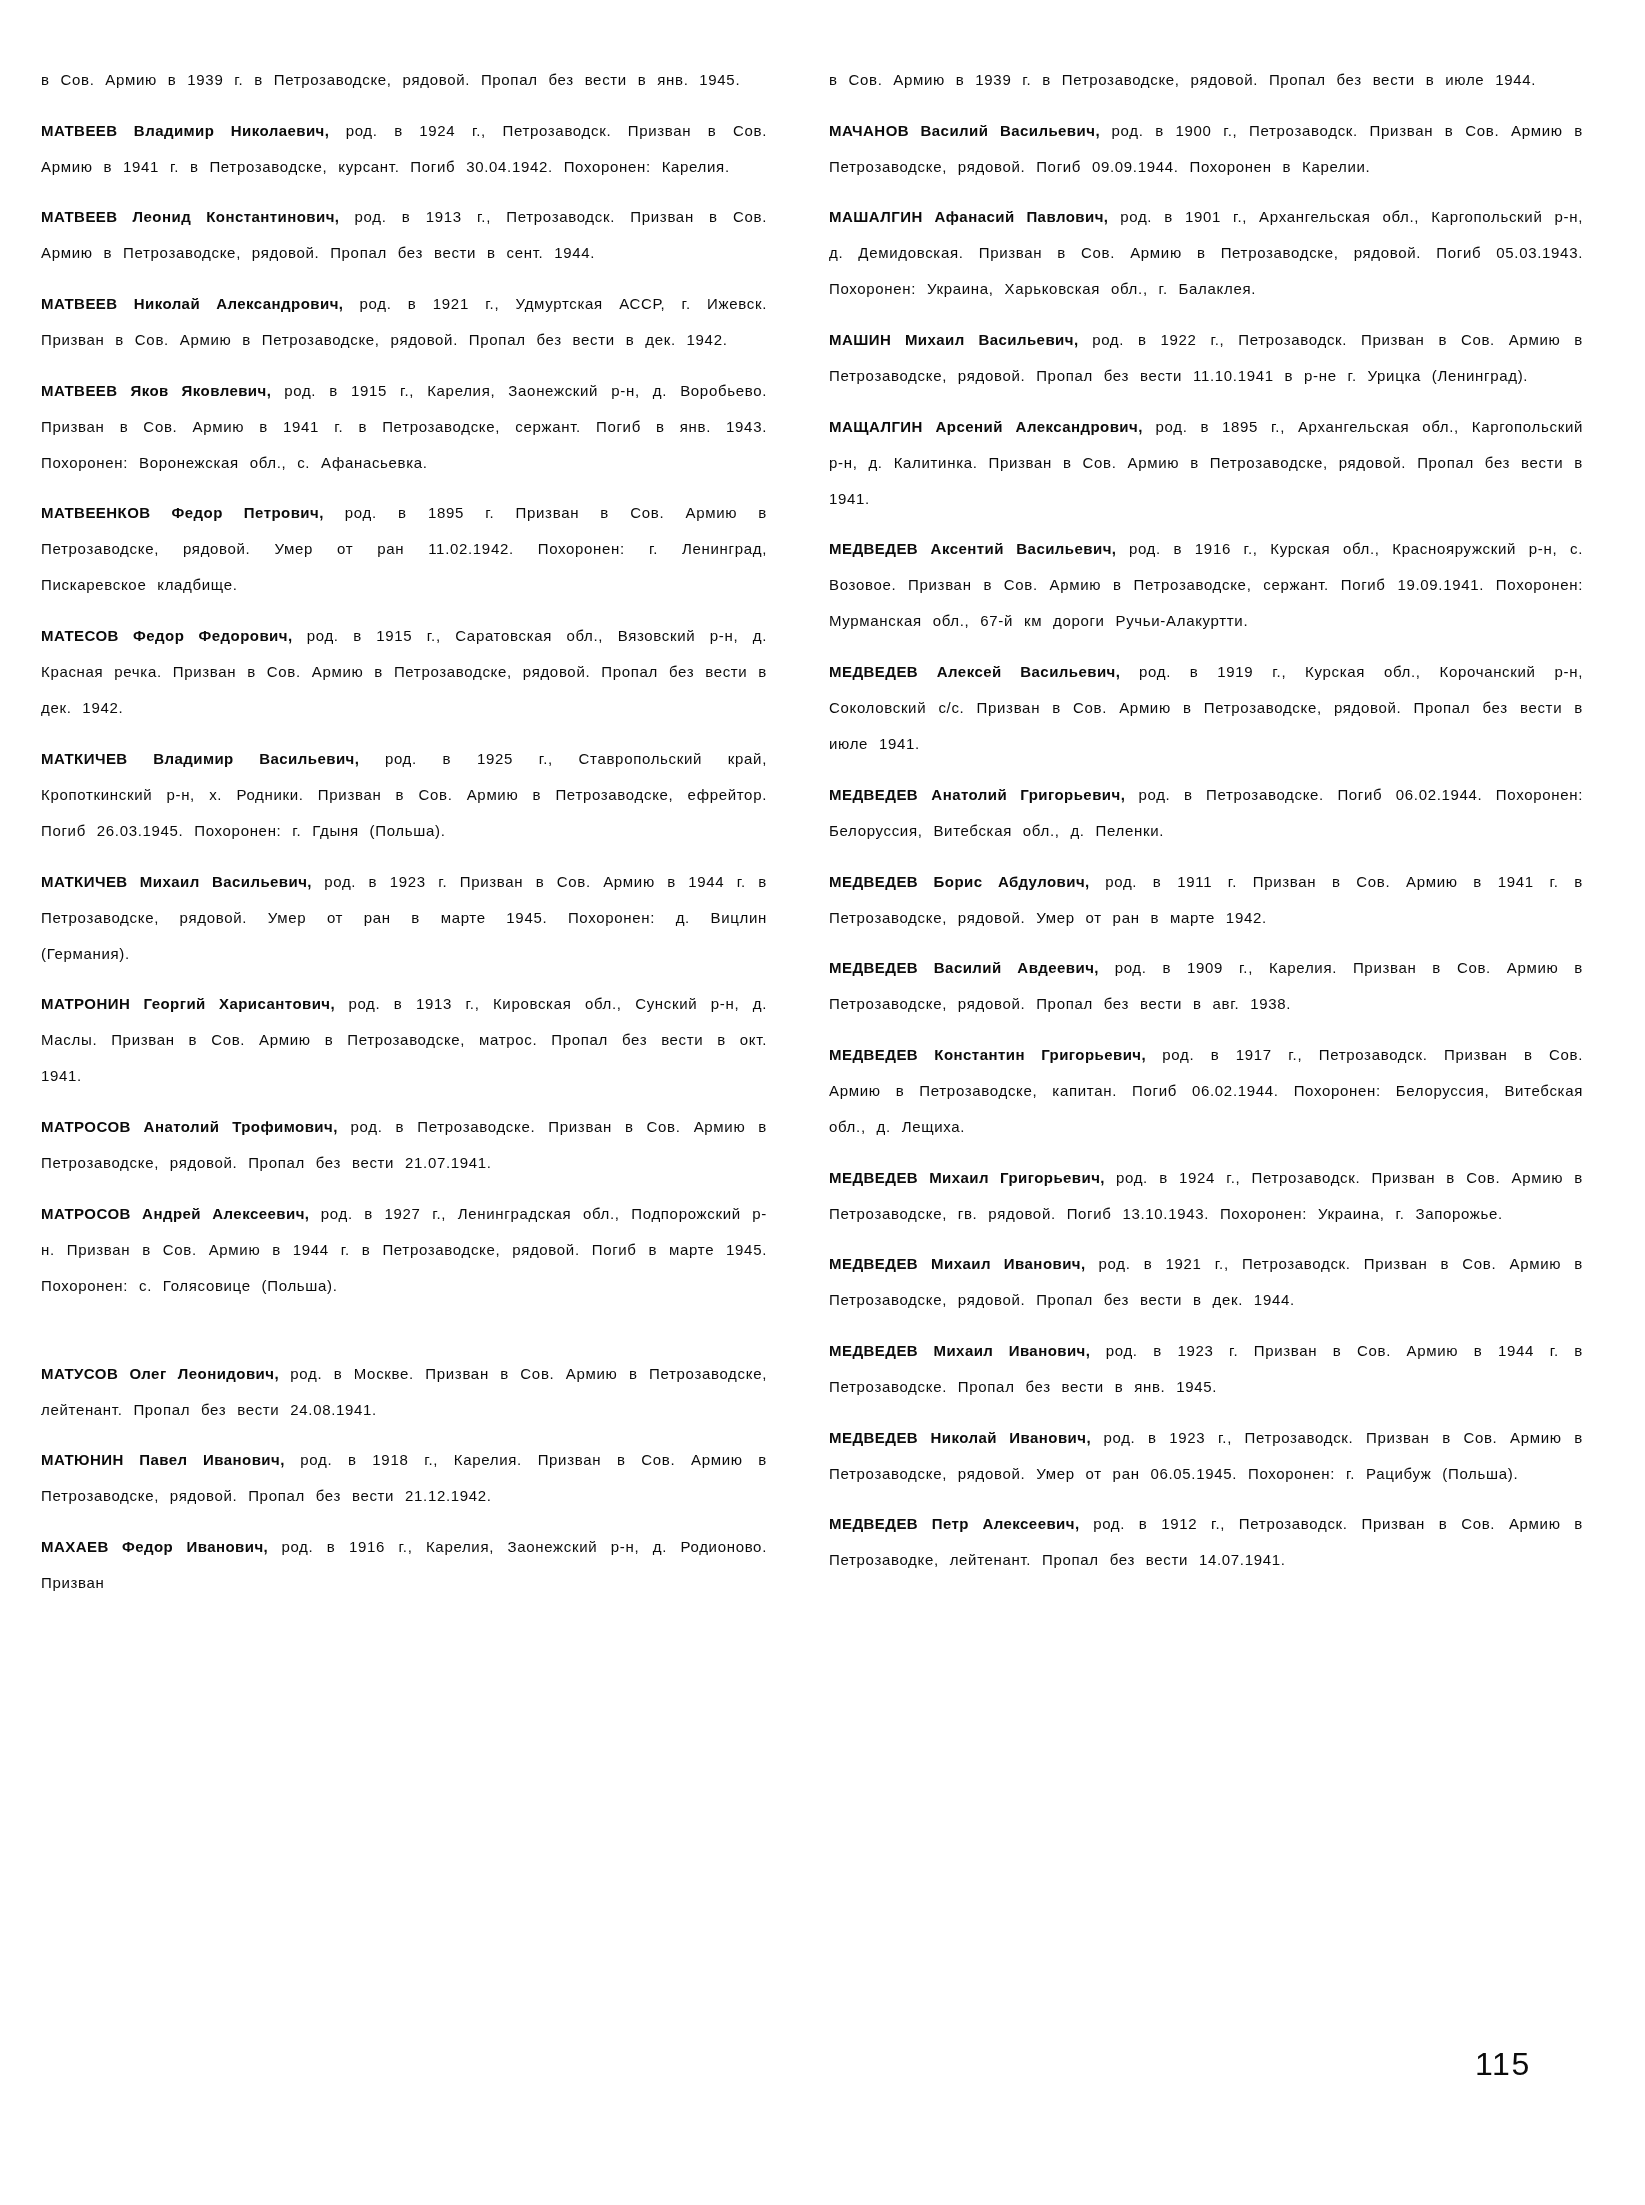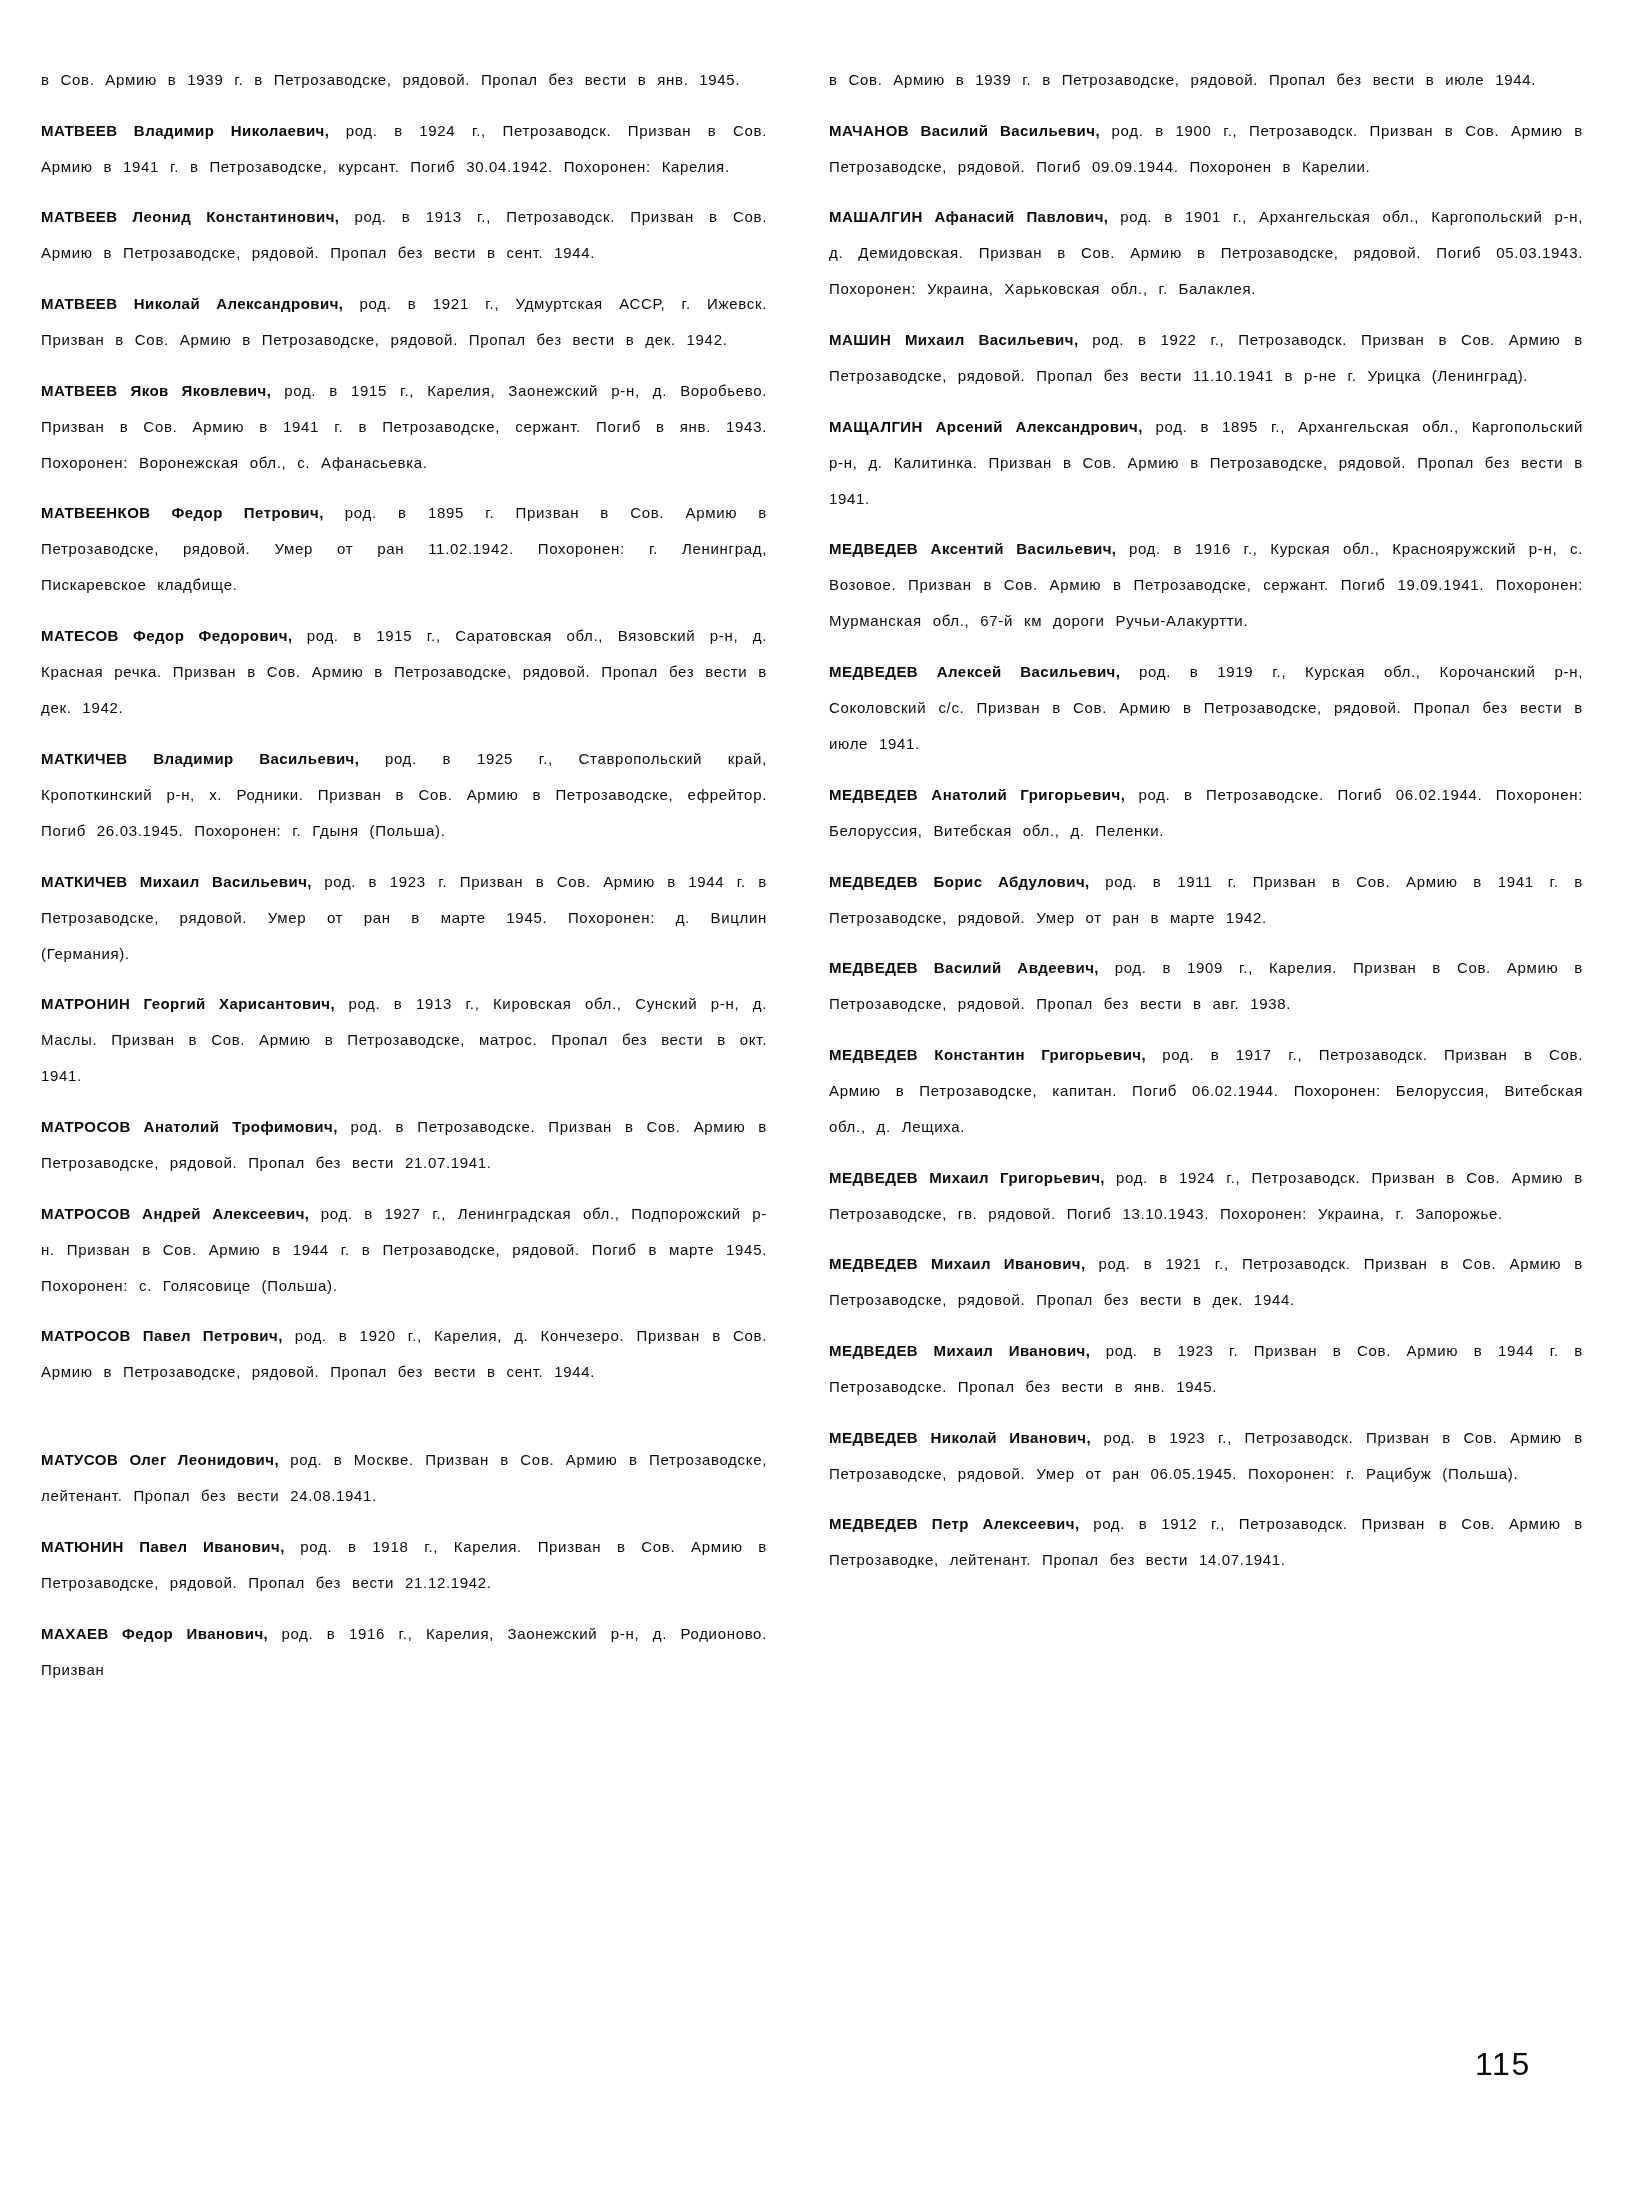--- a/index.html
+++ b/index.html
@@ -64,21 +64,20 @@
       <p class="entry"><b>МАТВЕЕВ Леонид Константинович, </b><span>род. в 1913 г., Петрозаводск. Призван в Сов. Армию в Петрозаводске, рядовой. Пропал без вести в сент. 1944.</span></p>
       <p class="entry"><b>МАТВЕЕВ Николай Александрович, </b><span>род. в 1921 г., Удмуртская АССР, г. Ижевск. Призван в Сов. Армию в Петрозаводске, рядовой. Пропал без вести в дек. 1942.</span></p>
       <p class="entry"><b>МАТВЕЕВ Яков Яковлевич, </b><span>род. в 1915 г., Карелия, Заонежский р-н, д. Воробьево. Призван в Сов. Армию в 1941 г. в Петрозаводске, сержант. Погиб в янв. 1943. Похоронен: Воронежская обл., с. Афанасьевка.</span></p>
       <p class="entry"><b>МАТВЕЕНКОВ Федор Петрович, </b><span>род. в 1895 г. Призван в Сов. Армию в Петрозаводске, рядовой. Умер от ран 11.02.1942. Похоронен: г. Ленинград, Пискаревское кладбище.</span></p>
       <p class="entry"><b>МАТЕСОВ Федор Федорович, </b><span>род. в 1915 г., Саратовская обл., Вязовский р-н, д. Красная речка. Призван в Сов. Армию в Петрозаводске, рядовой. Пропал без вести в дек. 1942.</span></p>
       <p class="entry"><b>МАТКИЧЕВ Владимир Васильевич, </b><span>род. в 1925 г., Ставропольский край, Кропоткинский р-н, х. Родники. Призван в Сов. Армию в Петрозаводске, ефрейтор. Погиб 26.03.1945. Похоронен: г. Гдыня (Польша).</span></p>
       <p class="entry"><b>МАТКИЧЕВ Михаил Васильевич, </b><span>род. в 1923 г. Призван в Сов. Армию в 1944 г. в Петрозаводске, рядовой. Умер от ран в марте 1945. Похоронен: д. Вицлин (Германия).</span></p>
       <p class="entry"><b>МАТРОНИН Георгий Харисантович, </b><span>род. в 1913 г., Кировская обл., Сунский р-н, д. Маслы. Призван в Сов. Армию в Петрозаводске, матрос. Пропал без вести в окт. 1941.</span></p>
       <p class="entry"><b>МАТРОСОВ Анатолий Трофимович, </b><span>род. в Петрозаводске. Призван в Сов. Армию в Петрозаводске, рядовой. Пропал без вести 21.07.1941.</span></p>
       <p class="entry"><b>МАТРОСОВ Андрей Алексеевич, </b><span>род. в 1927 г., Ленинградская обл., Подпорожский р-н. Призван в Сов. Армию в 1944 г. в Петрозаводске, рядовой. Погиб в марте 1945. Похоронен: с. Голясовице (Польша).</span></p>
-      <p class="entry"><b>МАТРОСОВ Павел Петрович, </b><span>род. в 1920 г., Карелия, д. Кончезеро. Призван в Сов. Армию в Петрозаводске, рядовой. Пропал без вести в сент. 1944.</span></p>
       <p class="entry gap-before"><b>МАТУСОВ Олег Леонидович, </b><span>род. в Москве. Призван в Сов. Армию в Петрозаводске, лейтенант. Пропал без вести 24.08.1941.</span></p>
       <p class="entry"><b>МАТЮНИН Павел Иванович, </b><span>род. в 1918 г., Карелия. Призван в Сов. Армию в Петрозаводске, рядовой. Пропал без вести 21.12.1942.</span></p>
       <p class="entry"><b>МАХАЕВ Федор Иванович, </b><span>род. в 1916 г., Карелия, Заонежский р-н, д. Родионово. Призван</span></p>
     </div>
   <div class="col col-right">
       <p class="entry"><span>в Сов. Армию в 1939 г. в Петрозаводске, рядовой. Пропал без вести в июле 1944.</span></p>
       <p class="entry"><b>МАЧАНОВ Василий Васильевич, </b><span>род. в 1900 г., Петрозаводск. Призван в Сов. Армию в Петрозаводске, рядовой. Погиб 09.09.1944. Похоронен в Карелии.</span></p>
       <p class="entry"><b>МАШАЛГИН Афанасий Павлович, </b><span>род. в 1901 г., Архангельская обл., Каргопольский р-н, д. Демидовская. Призван в Сов. Армию в Петрозаводске, рядовой. Погиб 05.03.1943. Похоронен: Украина, Харьковская обл., г. Балаклея.</span></p>
       <p class="entry"><b>МАШИН Михаил Васильевич, </b><span>род. в 1922 г., Петрозаводск. Призван в Сов. Армию в Петрозаводске, рядовой. Пропал без вести 11.10.1941 в р-не г. Урицка (Ленинград).</span></p>
       <p class="entry"><b>МАЩАЛГИН Арсений Александрович, </b><span>род. в 1895 г., Архангельская обл., Каргопольский р-н, д. Калитинка. Призван в Сов. Армию в Петрозаводске, рядовой. Пропал без вести в 1941.</span></p>

